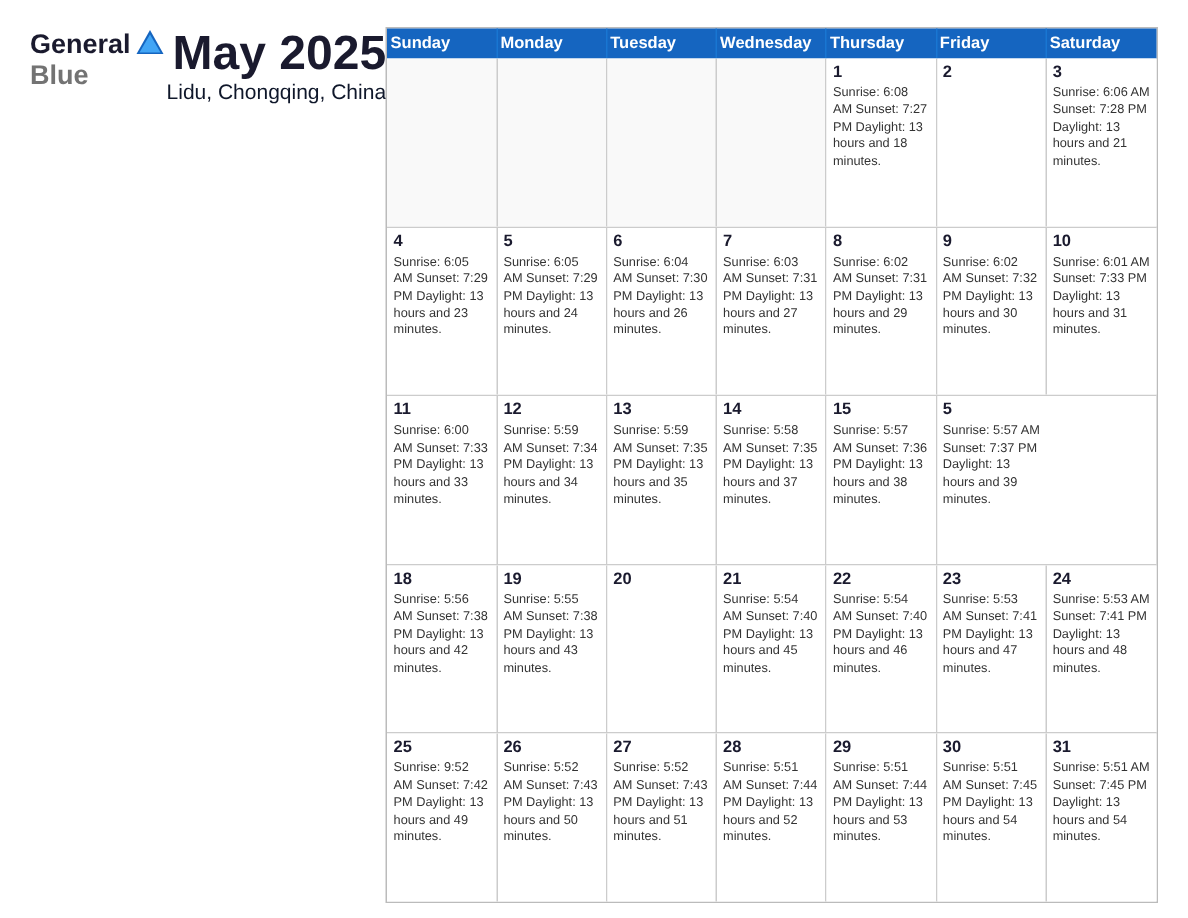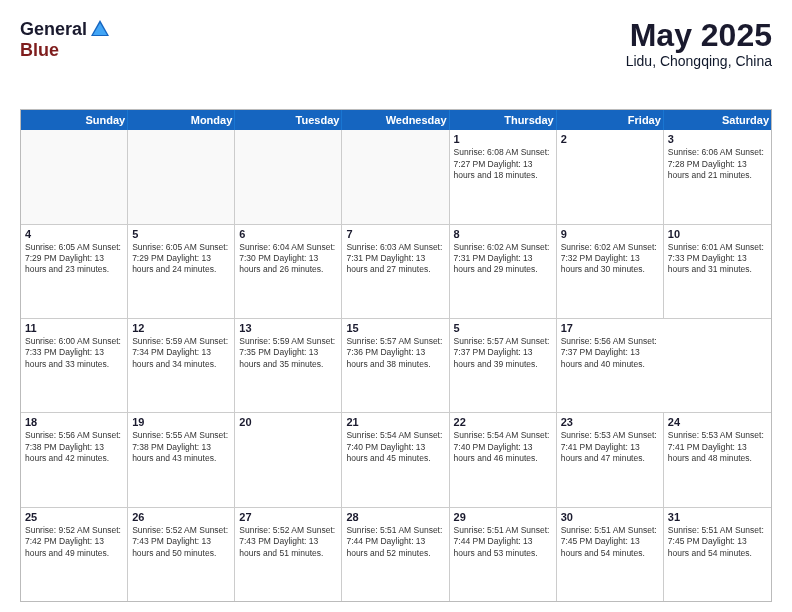--- a/index.html
+++ b/index.html
@@ -8,22 +8,21 @@
       background: #fff;
       width: 792px;
       height: 612px;
       overflow: hidden;
     }
     .page {
       width: 792px;
       height: 612px;
       padding: 18px 20px 10px 20px;
       display: flex;
-      flex-direction: column;
-      gap: 30px;
+      flex-direction: row;
     }
     .header {
       display: flex;
       justify-content: space-between;
       align-items: flex-start;
       margin-bottom: 10px;
     }
     .logo {
       display: flex;
       flex-direction: column;
@@ -34,21 +33,21 @@
       align-items: center;
     }
     .logo-general {
       font-size: 18px;
       font-weight: bold;
       color: #1a1a2e;
     }
     .logo-blue {
       font-size: 18px;
       font-weight: bold;
-      color: #7f1d1d;
+      color: #737373;
     }
     .logo-icon {
       width: 22px;
       height: 22px;
       margin-left: 2px;
     }
     .title-block {
       text-align: right;
     }
     .month-title {
@@ -68,21 +67,21 @@
     }
     .cal-header {
       display: grid;
       grid-template-columns: repeat(7, 1fr);
       background: #1565c0;
     }
     .cal-header-cell {
       color: #fff;
       font-size: 11px;
       font-weight: bold;
-      text-align: right;
+      text-align: left;
       padding: 4px 2px;
       border-right: 1px solid #1976d2;
     }
     .cal-header-cell:last-child { border-right: none; }
     .cal-body {
       flex: 1;
       display: flex;
       flex-direction: column;
     }
     .cal-row {
@@ -242,39 +241,39 @@
 and 34 minutes.</div>
           </div>
           <div class="cal-cell">
             <div class="day-num">13</div>
             <div class="cell-info">Sunrise: 5:59 AM
 Sunset: 7:35 PM
 Daylight: 13 hours
 and 35 minutes.</div>
           </div>
           <div class="cal-cell">
+            <div class="day-num">14</div>
+            <div class="cell-info">Sunrise: 5:58 AM
+Sunset: 7:35 PM
+Daylight: 13 hours
+and 37 minutes.</div>
+          </div>
+          <div class="cal-cell">
             <div class="day-num">15</div>
             <div class="cell-info">Sunrise: 5:57 AM
 Sunset: 7:36 PM
 Daylight: 13 hours
 and 38 minutes.</div>
           </div>
           <div class="cal-cell">
             <div class="day-num">5</div>
             <div class="cell-info">Sunrise: 5:57 AM
 Sunset: 7:37 PM
 Daylight: 13 hours
 and 39 minutes.</div>
-          </div>
-          <div class="cal-cell">
-            <div class="day-num">17</div>
-            <div class="cell-info">Sunrise: 5:56 AM
-Sunset: 7:37 PM
-Daylight: 13 hours
-and 40 minutes.</div>
           </div>
         </div>
         <div class="cal-row">
           <div class="cal-cell">
             <div class="day-num">18</div>
             <div class="cell-info">Sunrise: 5:56 AM
 Sunset: 7:38 PM
 Daylight: 13 hours
 and 42 minutes.</div>
           </div>

